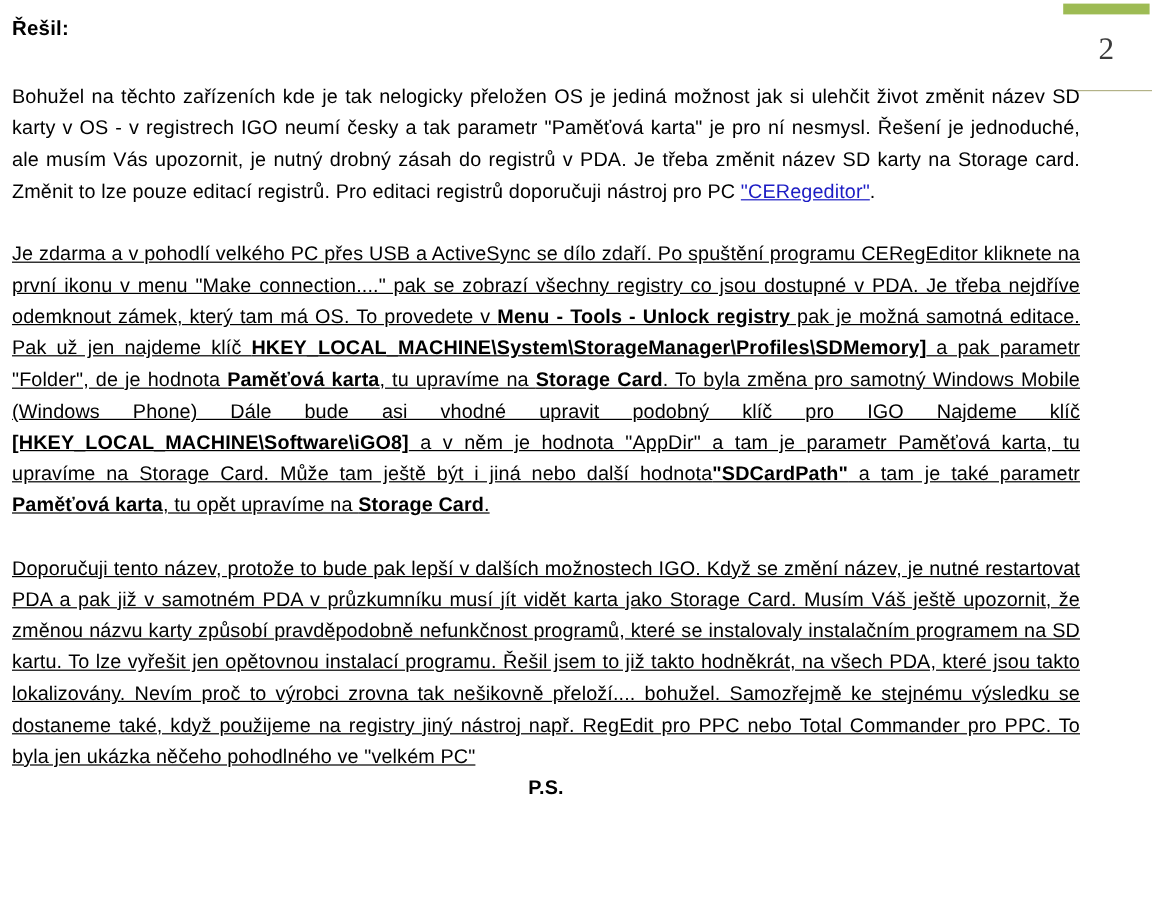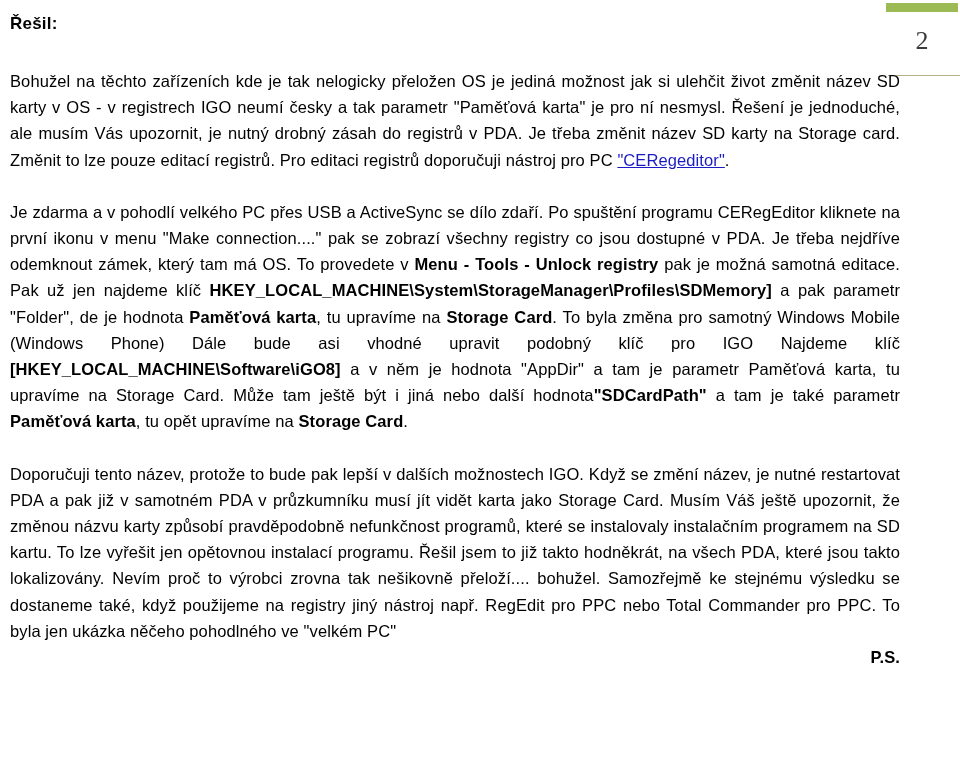--- a/index.html
+++ b/index.html
@@ -78,24 +78,25 @@
     margin: 0;
     font-size: 16.5px;
     line-height: 26.2px;
     text-align: justify;
     text-justify: inter-word;
     letter-spacing: 0.1px;
   }
 
   p.para.spaced-above {
     margin-top: 26px;
+    text-decoration: underline;
   }
 
   p.para.tight {
-    text-align: right;
+    text-align: center;
   }
 
   b, .b {
     font-weight: bold;
   }
 
   a.doclink {
     color: #1b1bc4;
     text-decoration: underline;
   }

